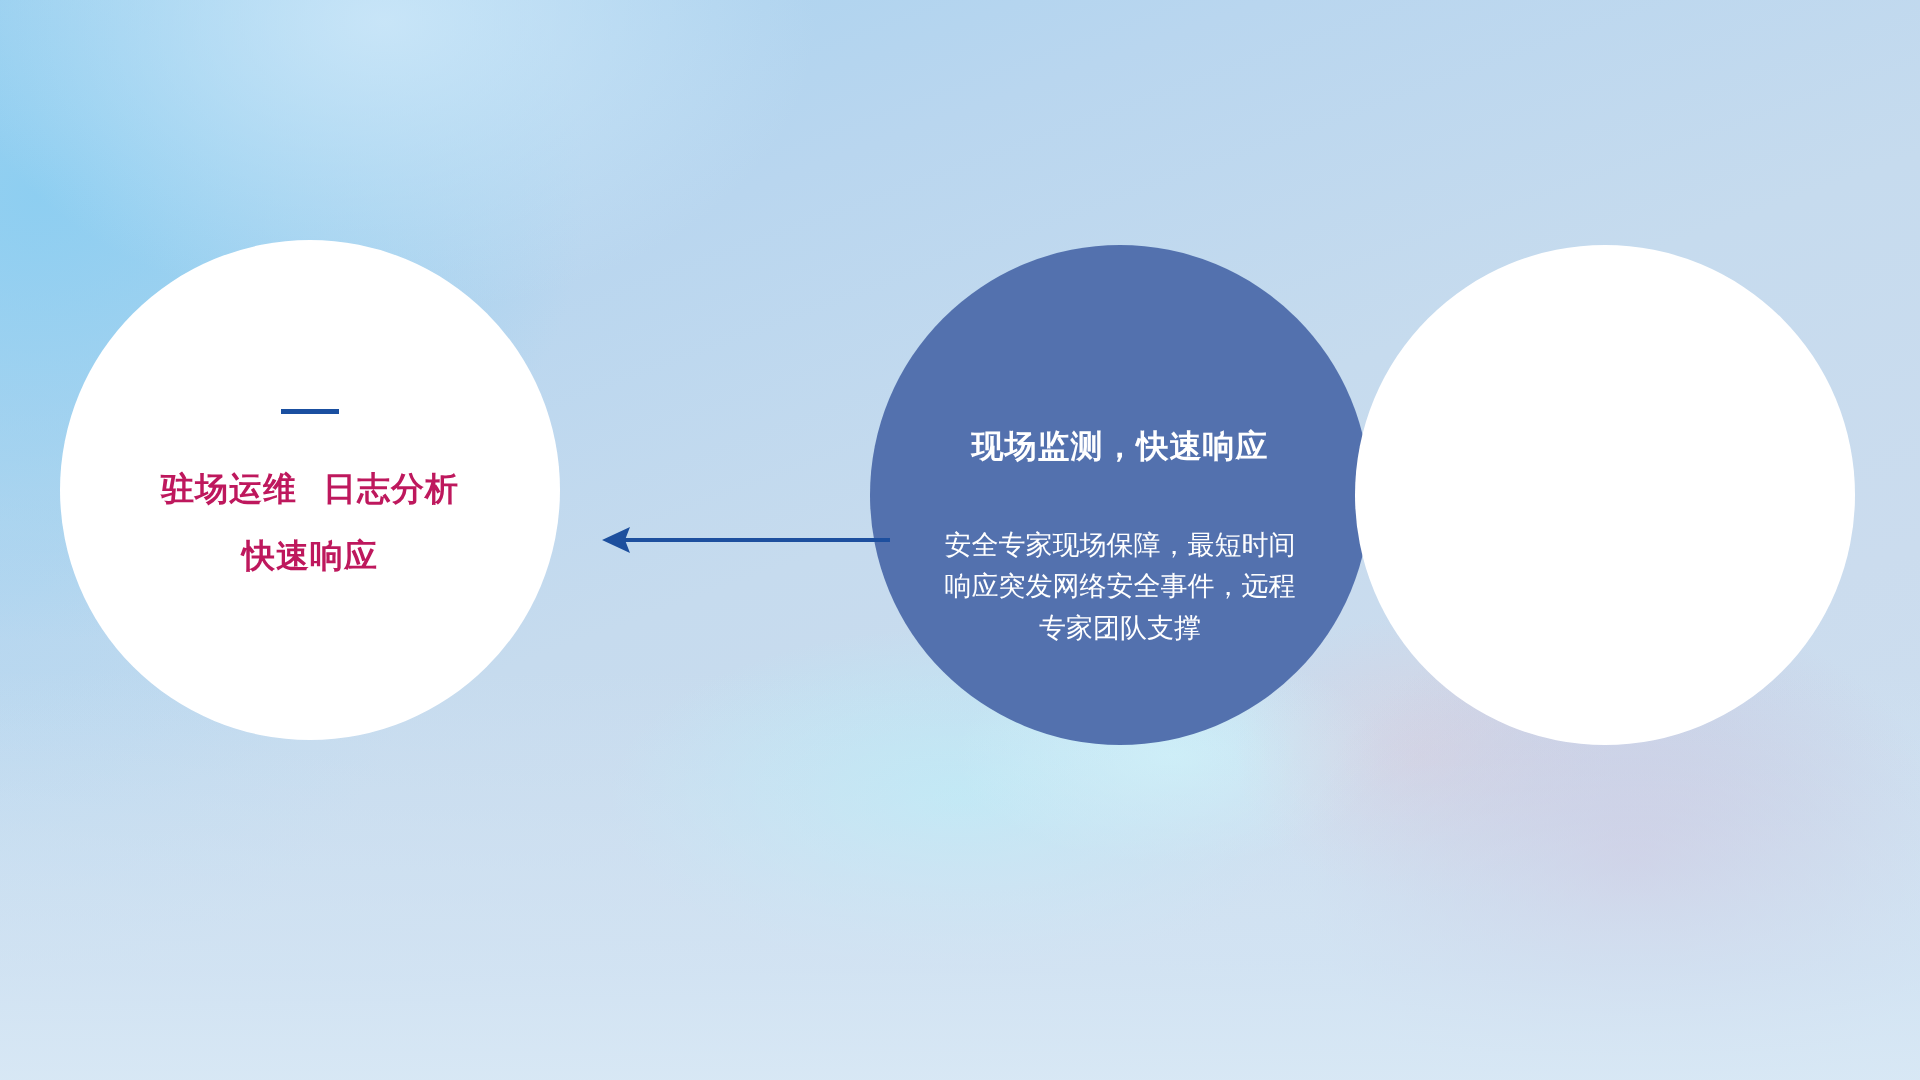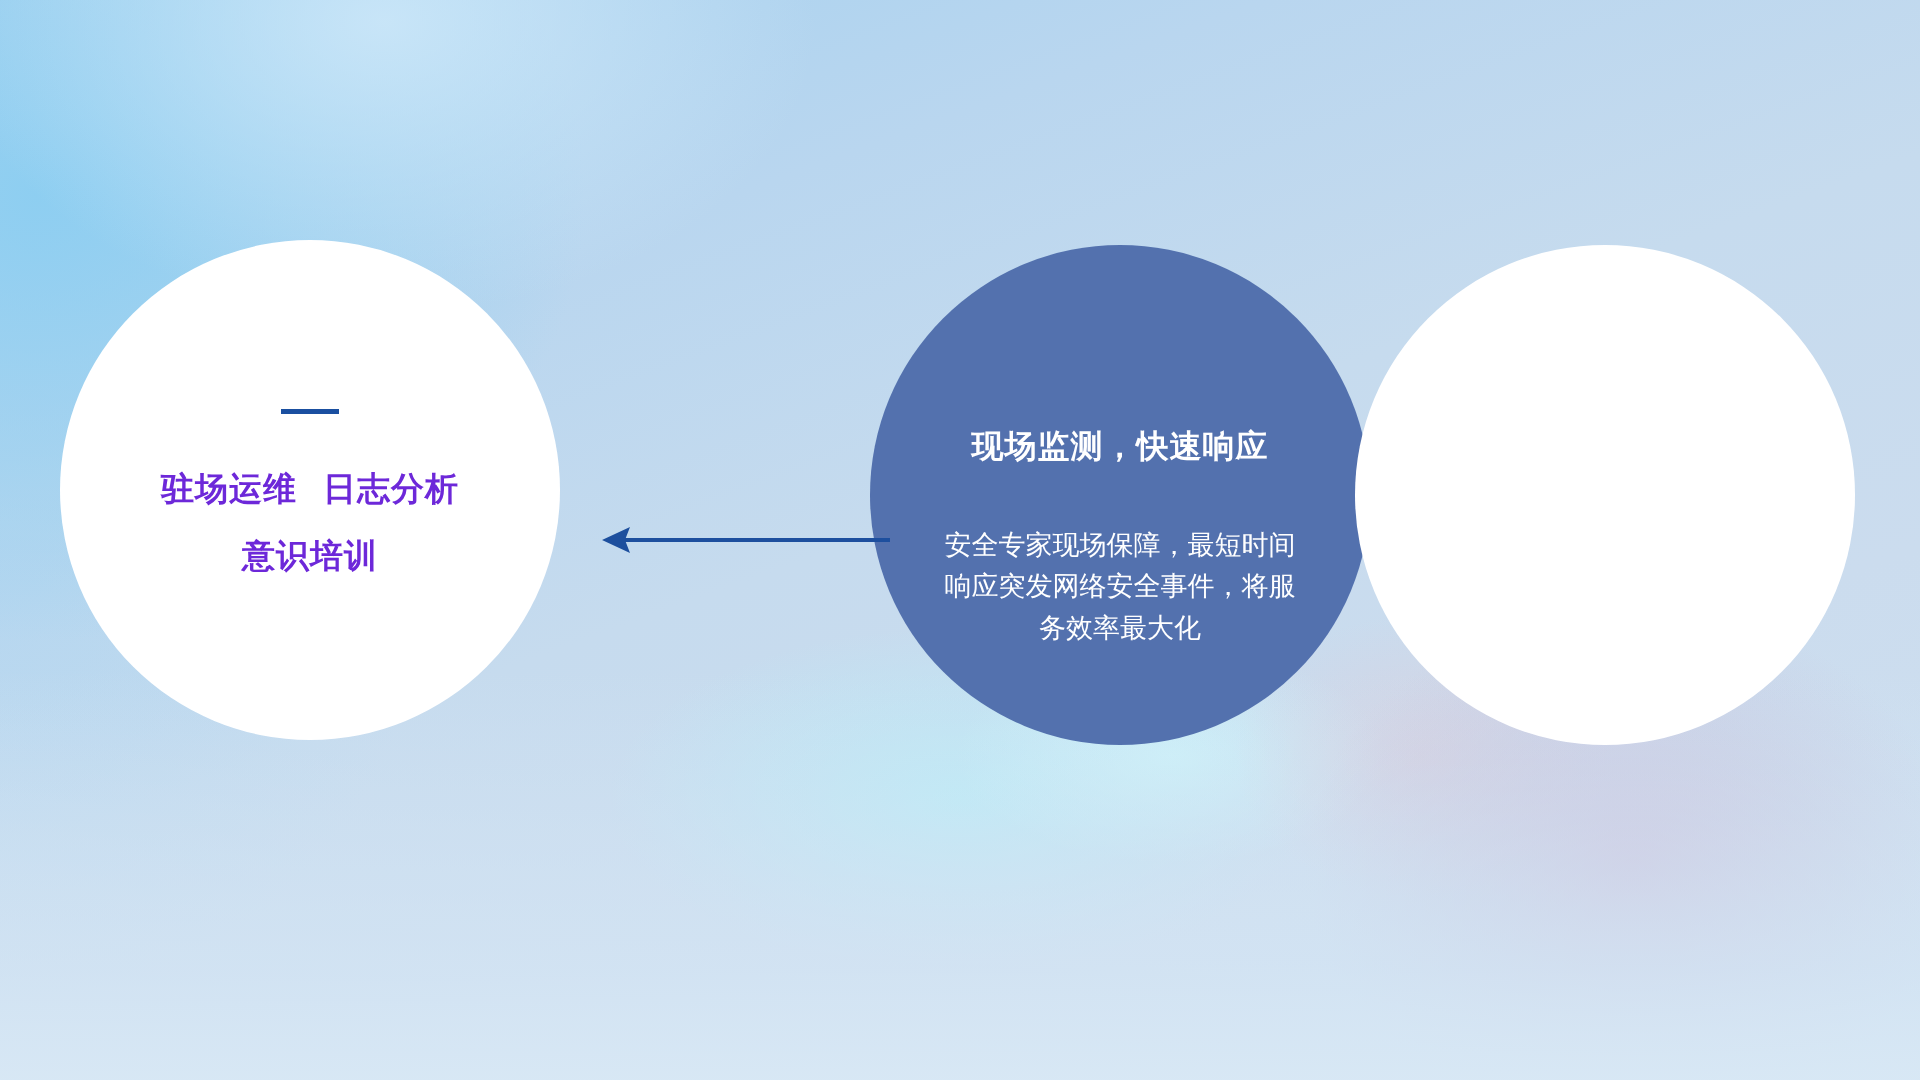--- a/index.html
+++ b/index.html
@@ -102,21 +102,21 @@
     justify-content: center;
     text-align: center;
   }
   #left-accent-line {
     width: 58px;
     height: 5px;
     background: #1a4fa0;
     margin: 0 0 58px 0;
   }
   .left-row {
-    color: #6d28d9;
+    color: #be185d;
     font-weight: bold;
     font-size: 33px;
     line-height: 1.0;
     letter-spacing: 1px;
     white-space: nowrap;
     margin-bottom: 34px;
   }
   .left-row:last-child { margin-bottom: 0; }
   .left-row .gap { display: inline-block; width: 26px; }
 
@@ -224,23 +224,23 @@
 
   <div id="left-content">
     <div id="left-accent-line"></div>
 
     <div class="left-row">
       <span>驻场运维</span><span class="gap"></span><span>日志分析</span>
     </div>
 
 
     <div class="left-row">
-      <span>意识培训</span>
+      <span>快速响应</span>
     </div>
   </div>
 
   <div id="middle-content">
     <div id="middle-title">现场监测，快速响应</div>
-    <div id="middle-body">安全专家现场保障，最短时间响应突发网络安全事件，将服务效率最大化</div>
+    <div id="middle-body">安全专家现场保障，最短时间响应突发网络安全事件，远程专家团队支撑</div>
   </div>
 
 
 </div>
 
 </body></html>

